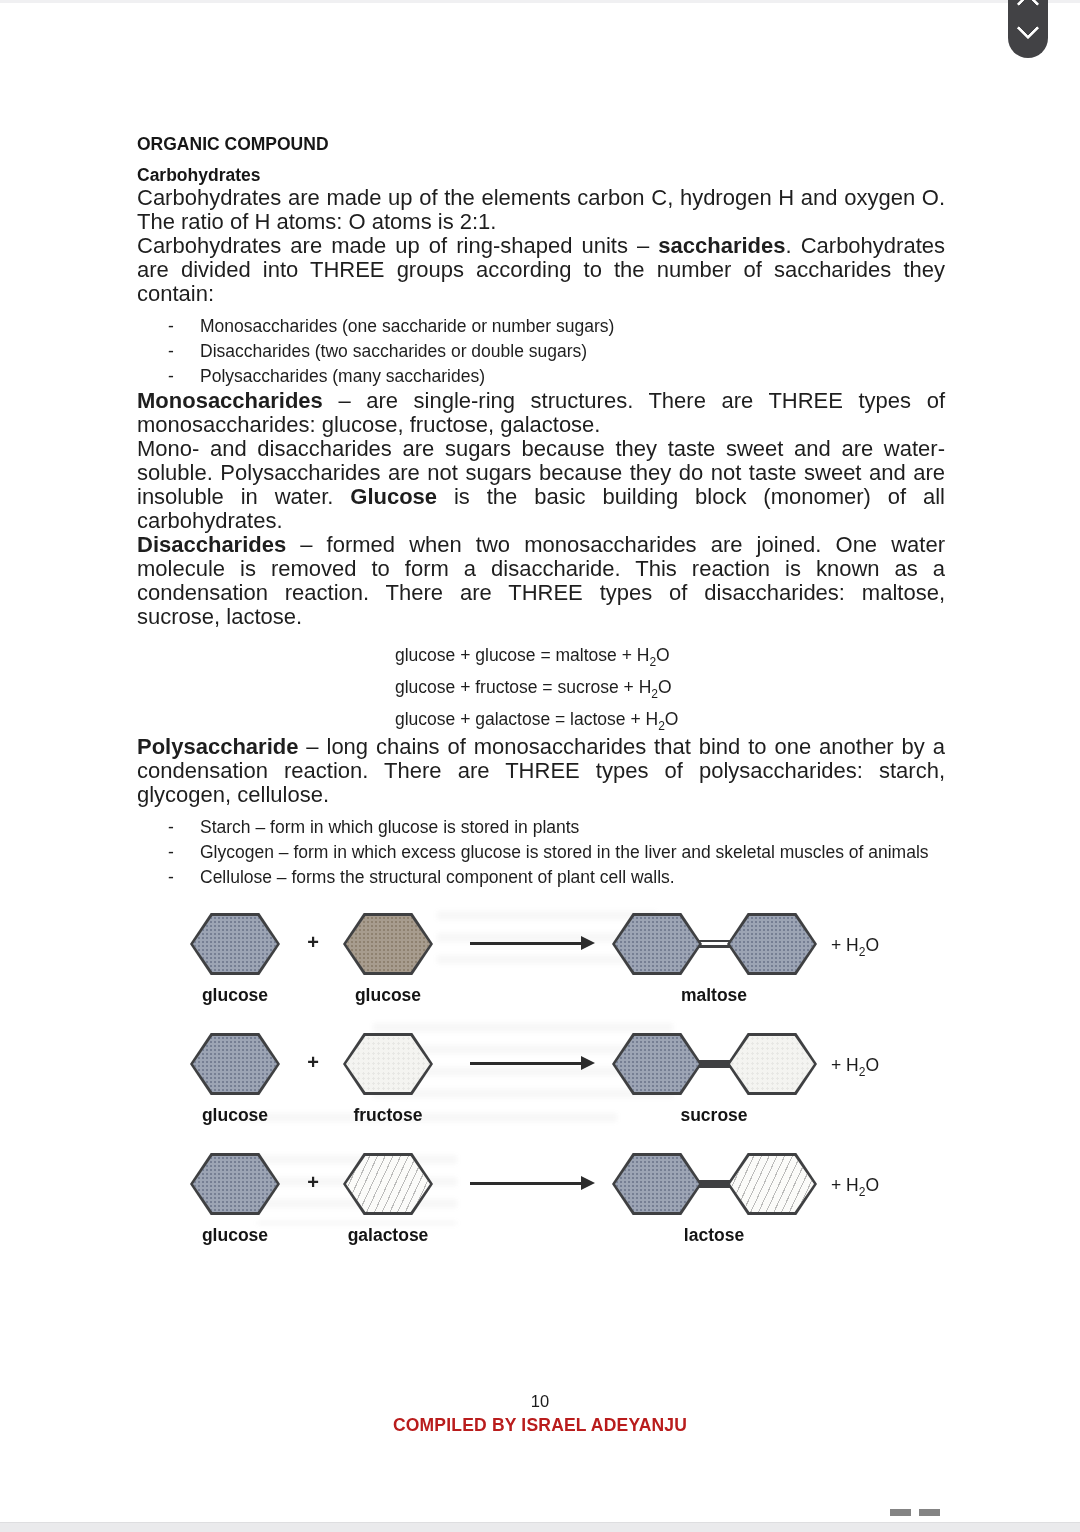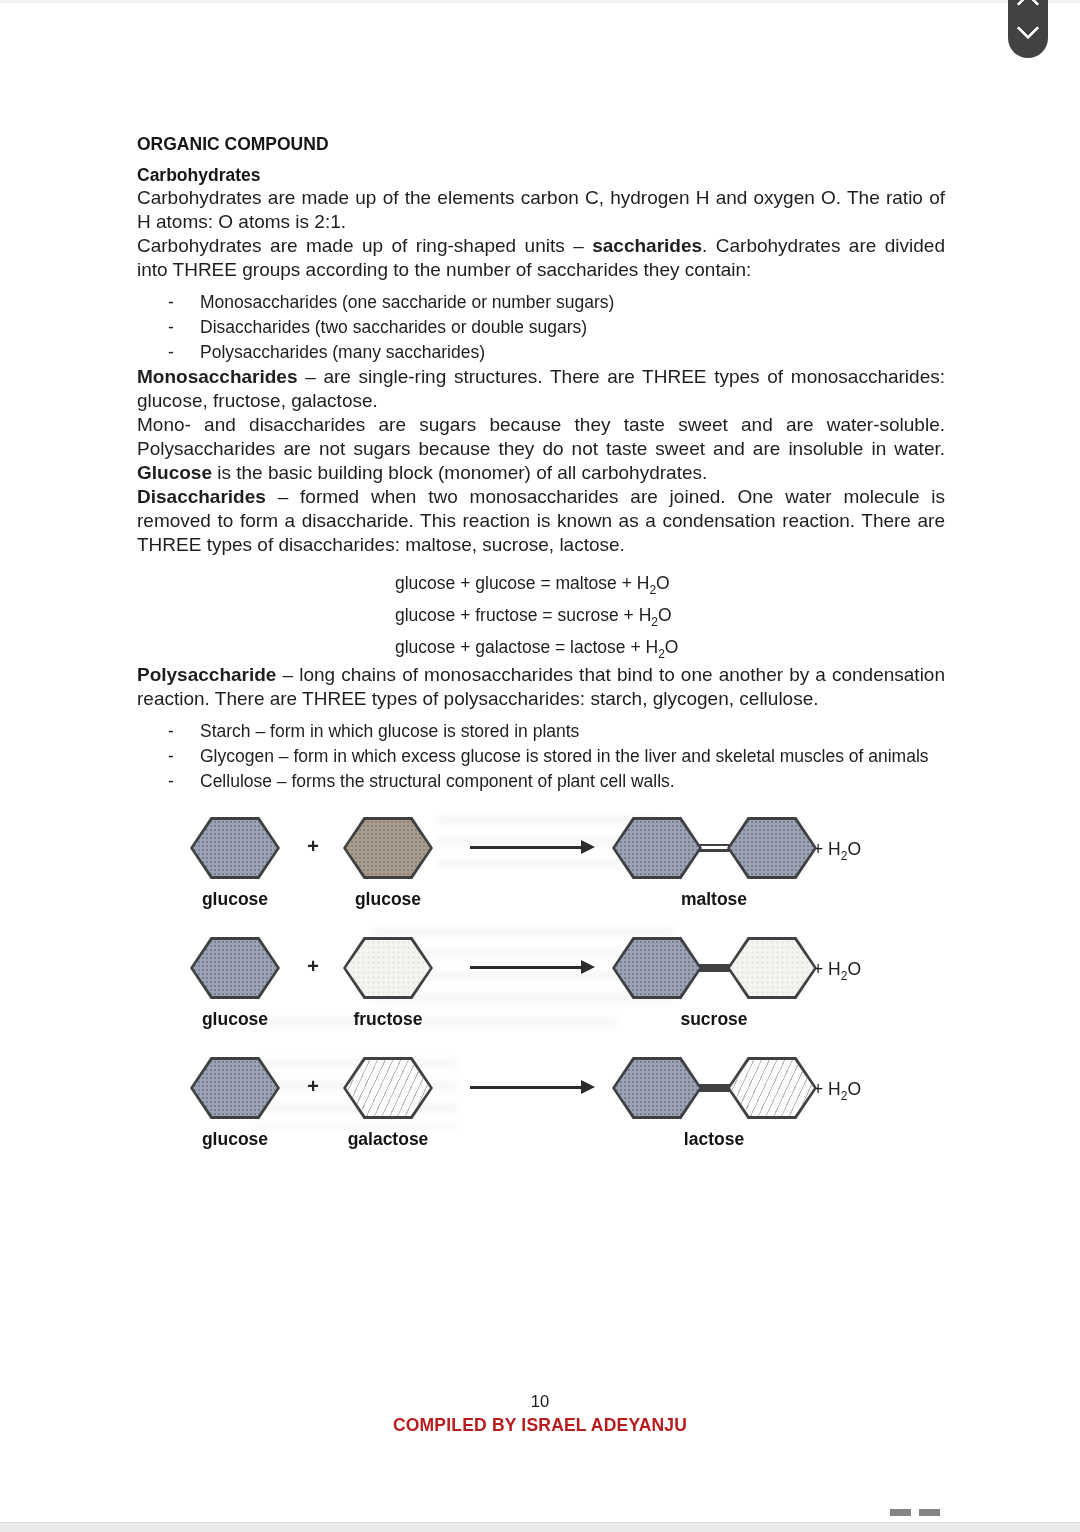--- a/index.html
+++ b/index.html
@@ -16,21 +16,21 @@
   .pill-btn.up{top:10px;}
   .pill-btn.down{top:40px;}
   .chev{display:block;width:13px;height:13px;border:solid #fff;border-width:3px 3px 0 0;border-radius:1px;}
   .chev.u{transform:rotate(-45deg) translate(-2px,2px);}
   .chev.d{transform:rotate(135deg) translate(-2px,2px);}
 
   
   .content{position:absolute;left:137px;top:133px;width:808px;}
   .h1,.h2{font-size:17.5px;font-weight:bold;line-height:22px;margin:0;color:#161616;}
   .h2{margin-top:9px;}
-  p.doc{font-size:19px;line-height:24px;margin:0;text-align:justify;}
+  p.doc{font-size:22px;line-height:24px;margin:0;text-align:justify;}
   .p1{margin-top:9px;}
   .p2{margin-top:8px;}
   .p3{margin-top:21px;}
   .pmono{margin-top:38px;}
   .pdi{margin-top:39px;}
   .ppoly{margin-top:31px;}
   .blist{margin-top:8px;}
   .blist2{margin-top:8px;}
   .li{position:relative;padding-left:63px;font-size:17.5px;line-height:25px;}
   .li .mk{position:absolute;left:31px;}
@@ -58,21 +58,21 @@
   .hx2{left:206px;top:4px;}
   .phxL{left:475px;top:4px;}
   .phxR{left:590px;top:4px;}
   .plus{position:absolute;left:158px;top:22px;width:36px;text-align:center;font-weight:bold;font-size:20px;color:#222;}
   .arrow{position:absolute;left:333px;top:33px;width:112px;height:3px;background:#2c2c2c;}
   .arrow::after{content:"";position:absolute;right:-13px;top:-6px;width:0;height:0;
       border-left:14px solid #2c2c2c;border-top:7.5px solid transparent;border-bottom:7.5px solid transparent;}
   .bond{position:absolute;left:560px;top:31px;width:34px;height:8px;background:#3f4042;z-index:0;}
   .drow.r0 .bond{background:linear-gradient(#3f4042 0 2.5px,rgba(0,0,0,0) 2.5px 5.5px,#3f4042 5.5px 8px);}
   .hex{z-index:1;}
-  .wlab{position:absolute;left:676px;top:26px;font-size:17.5px;color:#1c1c1c;white-space:nowrap;}
+  .wlab{position:absolute;left:694px;top:26px;font-size:17.5px;color:#1c1c1c;white-space:nowrap;}
   .lab{position:absolute;top:76px;font-weight:bold;font-size:17.5px;text-align:center;color:#141414;}
   .lab.l1{left:48px;width:100px;}
   .lab.l2{left:186px;width:130px;}
   .lab.lp{left:502px;width:150px;}
 
   
   .smudge{position:absolute;filter:blur(2px);pointer-events:none;
       background:repeating-linear-gradient(180deg,rgba(110,110,110,.055) 0 9px,rgba(0,0,0,0) 9px 22px);}
   .sm1{left:300px;top:2px;width:220px;height:62px;}
   .sm2{left:236px;top:-6px;width:300px;height:88px;}

